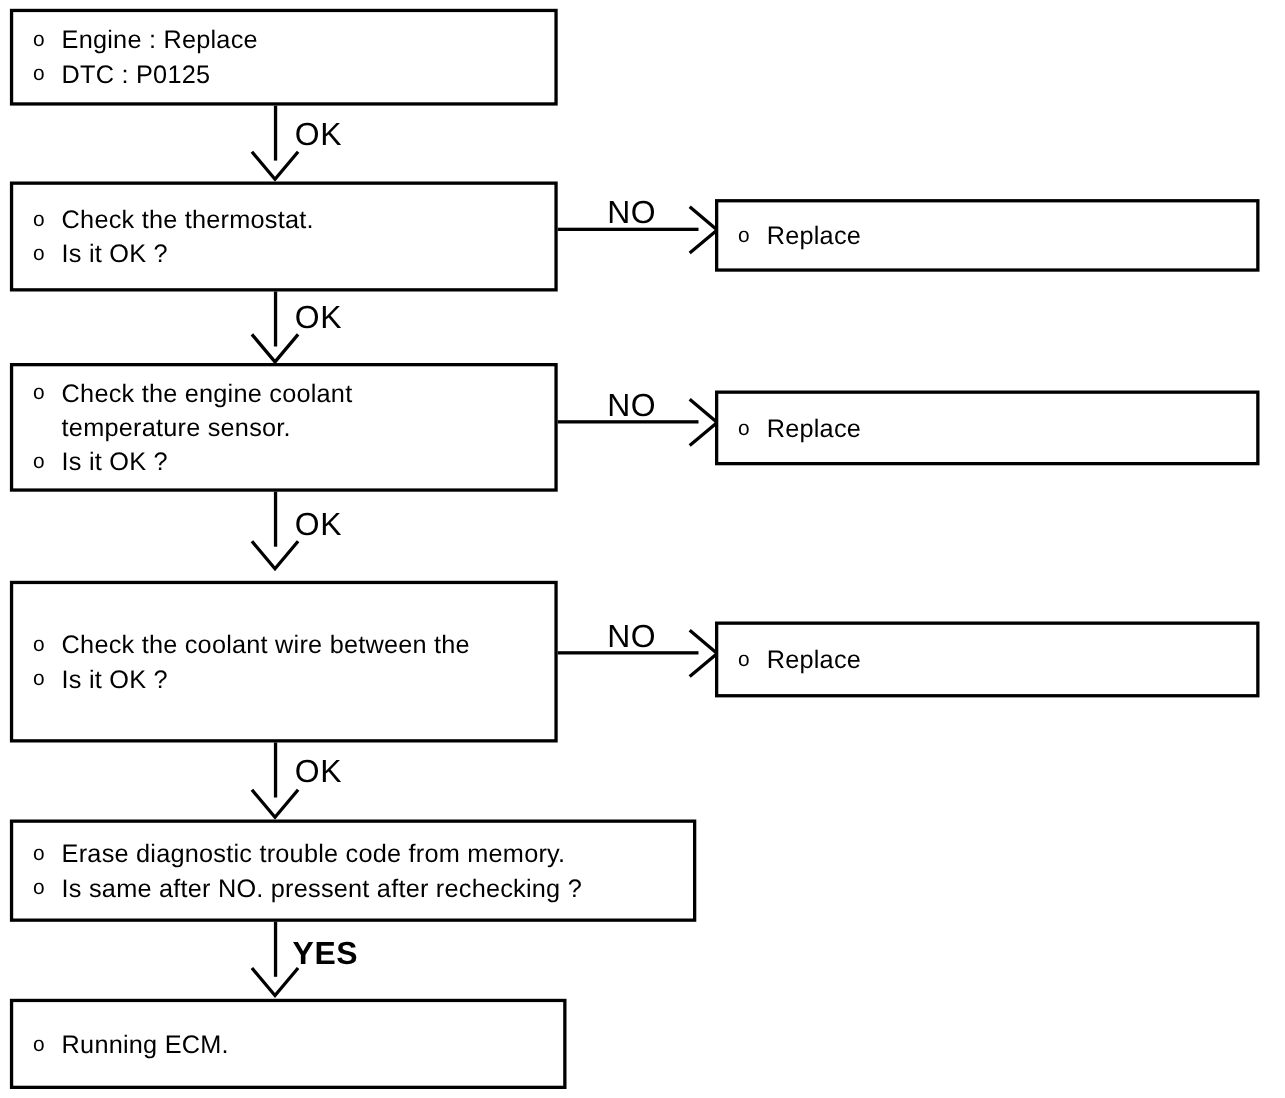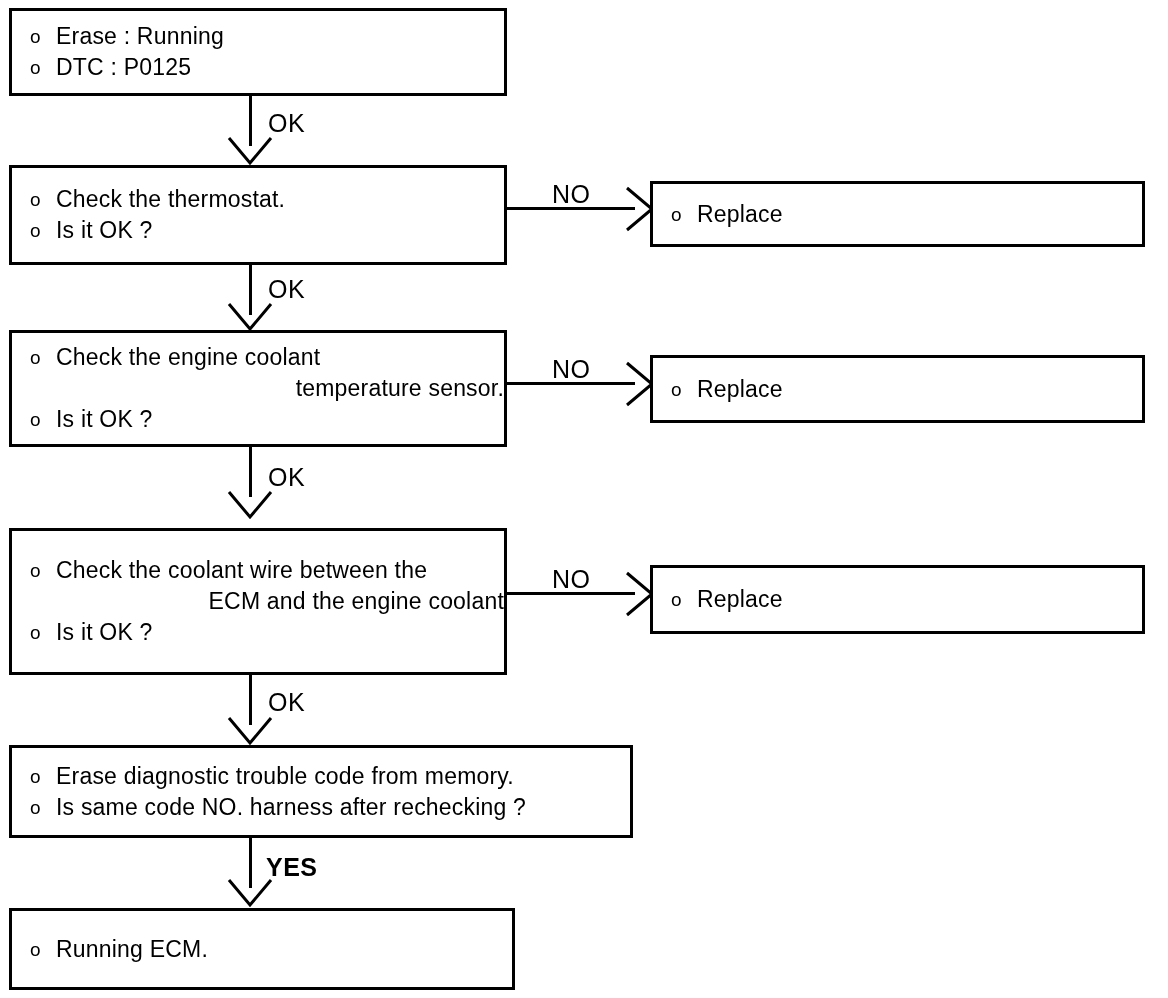--- a/index.html
+++ b/index.html
@@ -45,21 +45,20 @@
     flex: 0 0 26px;
     font-size: 19px;
     line-height: 31px;
   }
   .line-text {
     flex: 1 1 auto;
   }
   .cont {
     
     padding-left: 26px;
-    text-align: right;
   }
   
   .vline {
     position: absolute;
     width: 3px;
     background: #000000;
   }
   .hline {
     position: absolute;
     height: 3px;
@@ -72,36 +71,36 @@
     overflow: visible;
   }
   .arrow-right {
     position: absolute;
     width: 30px;
     height: 46px;
     overflow: visible;
   }
   .edge-label {
     position: absolute;
-    font-size: 25px;
+    font-size: 29px;
     line-height: 25px;
     white-space: pre;
     letter-spacing: 0.5px;
   }
 </style>
 </head>
 <body>
 
 <div id="canvas">
 
   <div class="box" style="left:9px; top:8px; width:498px; height:88px;">
     <div class="box-lines">
       <div class="line">
         <span class="bullet">o</span>
-        <span class="line-text">Erase : Running</span>
+        <span class="line-text">Engine : Replace</span>
       </div>
       <div class="line">
         <span class="bullet">o</span>
         <span class="line-text">DTC : P0125</span>
       </div>
     </div>
   </div>
 
   <div class="vline" style="left:249px; top:96px; height:50px;"></div>
   <svg class="arrow-down" style="left:227px; top:136px;" viewBox="0 0 46 30">
@@ -179,23 +178,20 @@
     <path d="M2 2 L23 27 L44 2" fill="none" stroke="#000000" stroke-width="3"></path>
   </svg>
   <div class="edge-label" style="left:268px; top:465px;">OK</div>
 
   <div class="box" style="left:9px; top:528px; width:498px; height:147px;">
     <div class="box-lines">
       <div class="line">
         <span class="bullet">o</span>
         <span class="line-text">Check the coolant wire between the</span>
       </div>
-      <div class="line cont">
-        <span class="line-text">ECM and the engine coolant</span>
-      </div>
       <div class="line">
         <span class="bullet">o</span>
         <span class="line-text">Is it OK ?</span>
       </div>
     </div>
   </div>
 
   <div class="hline" style="left:507px; top:592px; width:128px;"></div>
   <svg class="arrow-right" style="left:625px; top:571px;" viewBox="0 0 30 46">
     <path d="M2 2 L27 23 L2 44" fill="none" stroke="#000000" stroke-width="3"></path>
@@ -218,21 +214,21 @@
   <div class="edge-label" style="left:268px; top:690px;">OK</div>
 
   <div class="box" style="left:9px; top:745px; width:624px; height:93px;">
     <div class="box-lines">
       <div class="line">
         <span class="bullet">o</span>
         <span class="line-text">Erase diagnostic trouble code from memory.</span>
       </div>
       <div class="line">
         <span class="bullet">o</span>
-        <span class="line-text">Is same code NO. harness after rechecking ?</span>
+        <span class="line-text">Is same after NO. pressent after rechecking ?</span>
       </div>
     </div>
   </div>
 
   <div class="vline" style="left:249px; top:838px; height:50px;"></div>
   <svg class="arrow-down" style="left:227px; top:878px;" viewBox="0 0 46 30">
     <path d="M2 2 L23 27 L44 2" fill="none" stroke="#000000" stroke-width="3"></path>
   </svg>
   <div class="edge-label" style="left:266px; top:855px;font-weight:bold;">YES</div>
 

